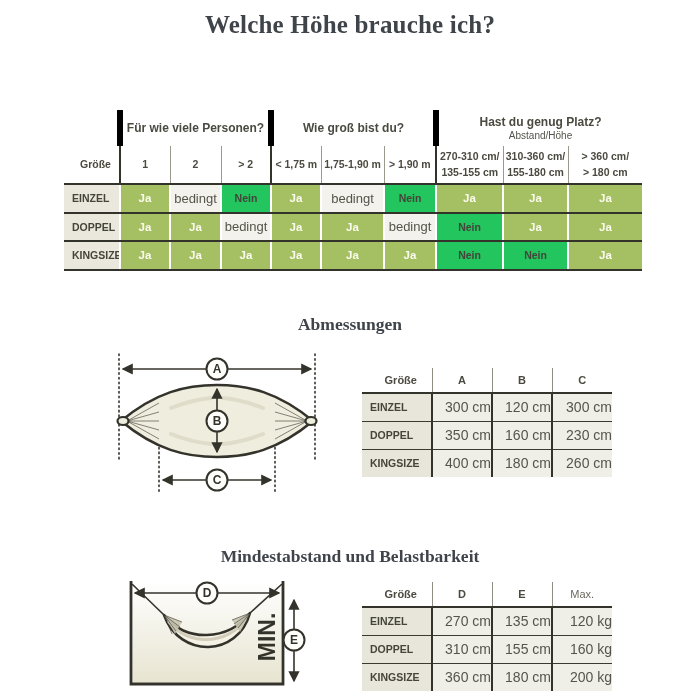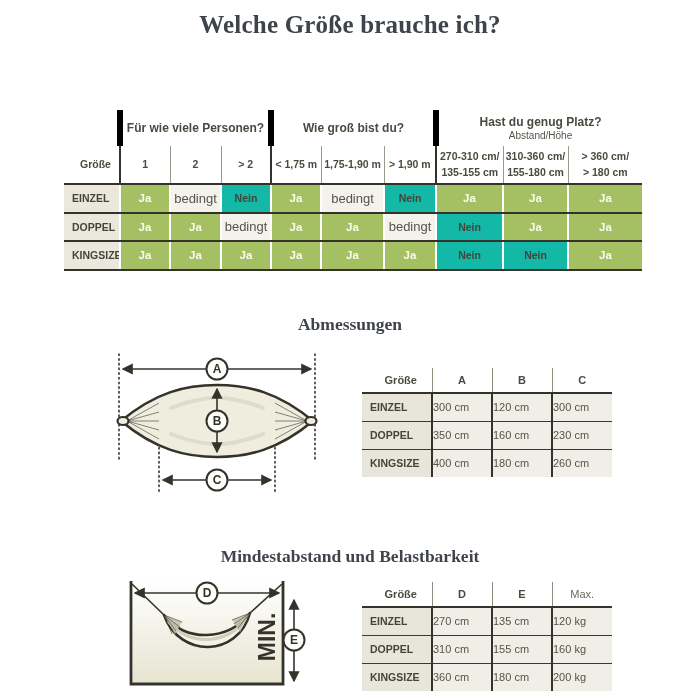--- a/index.html
+++ b/index.html
@@ -39,38 +39,38 @@
   .subs th.g-in   { border-left:1.5px solid #9b998c; }
   th.rowhead { text-align:center; padding-left:8px;margin-left:13px; }
   .size-table tbody th {
     background:#eae8dc; font-size:10.5px; font-weight:700; text-align:left;
     padding-left:8px; color:#45443a;
   }
   .size-table tbody th, .size-table tbody td { height:28.5px; border-bottom:2px solid #34332b; }
   .size-table tbody td { border-left:2px solid #ffffff; }
   .size-table td.yes   { background:#a5c063; color:#fbfaef; font-weight:700; font-size:11.5px; }
   .size-table td.maybe { background:#f3f2ec; color:#55544a; font-size:13px; }
-  .size-table td.no    { background:#14b8a6; color:#45443a; font-weight:700; font-size:10.5px; }
+  .size-table td.no    { background:#22c55e; color:#45443a; font-weight:700; font-size:10.5px; }
 
   
   .spec-table { position:absolute; width:250px; table-layout:fixed; }
   #dims-table { left:362px; top:368px; }
   #dist-table { left:362px; top:582px; }
   .spec-table thead th {
     height:25px; font-size:11px; font-weight:700; color:#4b4a40; background:#fff;
     border-bottom:2.5px solid #34332b; text-align:center; vertical-align:middle;
   }
   .spec-table thead th + th { border-left:1.5px solid #8f8d80; }
   .spec-table thead th.light { font-weight:400; color:#6b6a5e; }
   .spec-table tbody th {
     background:#e8e6da; text-align:left; padding-left:8px;
     font-size:10.5px; font-weight:700; color:#45443a;
   }
   .spec-table tbody td {
-    background:#f0efe7; font-size:11px; color:#55544a; text-align:left;
+    background:#f0efe7; font-size:14px; color:#55544a; text-align:right;
     border-left:2px solid #34332b;
   }
   .spec-table tbody th, .spec-table tbody td { height:28px; border-bottom:1.5px solid #3b3a30; vertical-align:middle; }
   .spec-table tbody tr:last-child th, .spec-table tbody tr:last-child td { border-bottom:none; }
 
   
   #dims-svg { position:absolute; left:116px; top:352px; }
   #dist-svg { position:absolute; left:128px; top:579px; }
   .arrow { stroke:#34332b; stroke-width:1.6; }
   .dot { stroke:#34332b; stroke-width:1.6; stroke-dasharray:1.5 3.2; stroke-linecap:round; fill:none; }
@@ -78,21 +78,21 @@
   .badge-txt { font:700 12px "Liberation Sans", sans-serif; fill:#34332b; text-anchor:middle; }
   .min-txt { font:700 23px "Liberation Sans", sans-serif; fill:#34332b; text-anchor:middle; }
   .fan { stroke:#34332b; stroke-width:.9; opacity:.65; }
   .streak { stroke:#dcd9c6; stroke-width:4; fill:none; opacity:.85; stroke-linecap:round; }
 </style>
 </head>
 <body>
 
 <main class="page">
 
-  <h1 class="page-title">Welche Größe brauche ich?</h1>
+  <h1 class="page-title">Welche Höhe brauche ich?</h1>
 
   <table class="size-table">
     <colgroup>
       <col style="width:56px">
         <col style="width:50px">
         <col style="width:51px">
         <col style="width:50px">
       <col style="width:50px">
         <col style="width:63px">
         <col style="width:52px">

